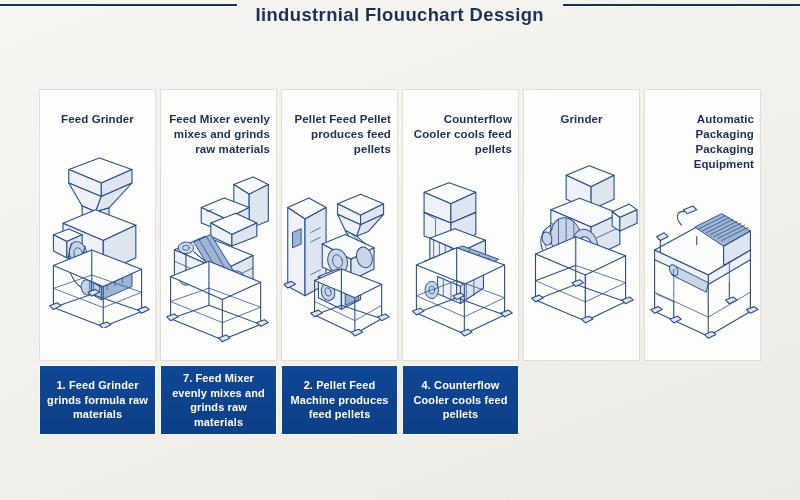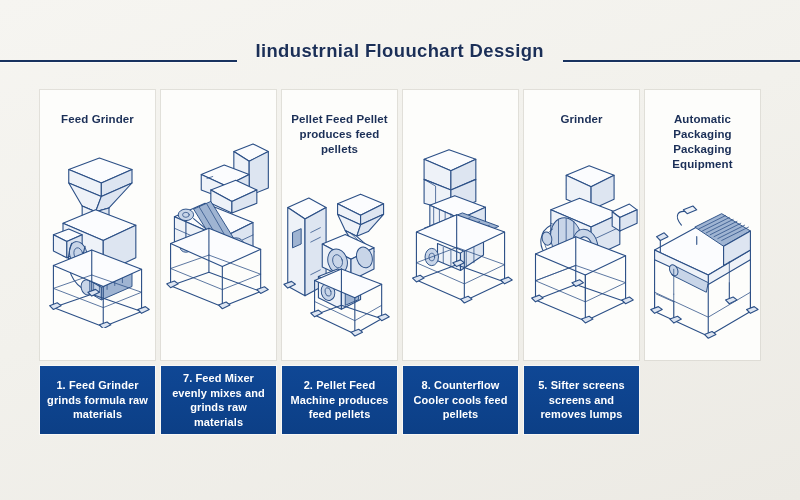--- a/index.html
+++ b/index.html
@@ -4,22 +4,22 @@
 <style>
   html,body{margin:0;padding:0;}
   body{
     width:800px;height:500px;overflow:hidden;
     background:linear-gradient(160deg,#f6f5f1 0%,#f2f1ec 45%,#eceae4 100%);
     font-family:"Liberation Sans",sans-serif;
     position:relative;
   }
   
   #header{
-    position:absolute;left:0;top:18px;width:800px;height:44px;
-    display:flex;align-items:flex-end;justify-content:center;
+    position:absolute;left:0;top:4px;width:800px;height:44px;
+    display:flex;align-items:flex-start;justify-content:center;
   }
   .rule{
     height:2px;background:#18325f;flex:1 1 auto;min-width:10px;
     box-shadow:0 1px 0 rgba(255,255,255,.6);
   }
   .rule.left{margin-right:14px;margin-left:0;}
   .rule.right{margin-left:14px;margin-right:0;}
   #title{
     font-family:"Liberation Sans",sans-serif;
     font-size:19px;font-weight:700;color:#1b2f57;
@@ -36,21 +36,21 @@
   .card{
     background:#fdfdfb;
     flex:0 0 270px;
     display:flex;flex-direction:column;align-items:center;
     box-shadow:0 0 0 1px rgba(210,208,200,.55);
     overflow:hidden;position:relative;
   }
   .card .hd{
     margin:22px 6px 0 6px;
     font-size:11.5px;line-height:15px;font-weight:700;
-    color:#1b2f57;text-align:center;letter-spacing:.1px;
+    color:#1b2f57;text-align:right;letter-spacing:.1px;
   }
   .art{flex:1 1 auto;width:100%;display:flex;align-items:center;justify-content:center;padding-bottom:6px;}
   .art svg{width:100%;height:100%;max-height:175px;display:block;}
   .cap{
     flex:0 0 68px;margin-top:6px;
     background:linear-gradient(180deg,#0f4795 0%,#0c3f86 100%);
     box-shadow:0 0 0 1px rgba(255,255,255,.55);
     display:flex;align-items:center;justify-content:center;
     padding:0 7px;box-sizing:border-box;
   }
@@ -125,20 +125,21 @@
         </svg>
       </div>
     </div>
     <div class="cap">
       <span>1. Feed Grinder grinds formula raw materials</span>
     </div>
   </div>
 
   <div class="col">
     <div class="card">
+      <div class="hd">Feed Mixer evenly mixes and grinds raw materials</div>
       <div class="art">
         <svg viewBox="0 0 120 180" preserveAspectRatio="xMidYMid meet">
 
           <polygon class="fl" points="76,16 96,8 112,16 92,26"></polygon>
           <polygon class="fm" points="76,16 92,26 92,62 76,54"></polygon>
           <polygon class="fd" points="112,16 92,26 92,62 112,54"></polygon>
 
           <polygon class="fl" points="42,40 66,30 92,40 68,52"></polygon>
           <polygon class="fm" points="42,40 68,52 68,66 42,56"></polygon>
           <polygon class="fd" points="92,40 68,52 68,66 92,56"></polygon>
@@ -226,20 +227,21 @@
         </svg>
       </div>
     </div>
     <div class="cap">
       <span>2. Pellet Feed Machine produces feed pellets</span>
     </div>
   </div>
 
   <div class="col">
     <div class="card">
+      <div class="hd">Counterflow Cooler cools feed pellets</div>
       <div class="art">
         <svg viewBox="0 0 120 180" preserveAspectRatio="xMidYMid meet">
 
           <polygon class="fl" points="22,24 48,14 76,24 50,36"></polygon>
           <polygon class="fm" points="22,24 50,36 50,56 22,45"></polygon>
           <polygon class="fd" points="76,24 50,36 50,56 76,45"></polygon>
 
           <polygon class="fm" points="22,45 50,56 50,78 22,70"></polygon>
           <polygon class="fd" points="76,45 50,56 50,78 76,68"></polygon>
           <path class="ln2" d="M22,45 L34,52 L34,74"></path>
@@ -264,21 +266,21 @@
           <path class="ln" d="M14,150 L64,172 L106,152 M56,134 L14,150 M56,134 L106,152"></path>
           <path class="ln2" d="M14,132 L64,154 L106,134 M56,116 L14,132 M56,116 L106,134"></path>
           <polygon class="fd" points="10,148 18,145 22,148 14,152"></polygon>
           <polygon class="fd" points="60,170 68,167 72,170 64,174"></polygon>
           <polygon class="fd" points="102,150 110,147 114,150 106,154"></polygon>
           <polygon class="fd" points="52,132 60,129 64,132 56,136"></polygon>
         </svg>
       </div>
     </div>
     <div class="cap">
-      <span>8. Counterflow Cooler cools feed pellets</span>
+      <span>4. Counterflow Cooler cools feed pellets</span>
     </div>
   </div>
 
   <div class="col">
     <div class="card">
       <div class="hd">Grinder</div>
       <div class="art">
         <svg viewBox="0 0 120 180" preserveAspectRatio="xMidYMid meet">
 
           <polygon class="fl" points="44,22 68,12 94,22 70,34"></polygon>
@@ -310,23 +312,20 @@
           <path class="ln" d="M12,152 L64,174 L106,154 M54,136 L12,152 M54,136 L106,154"></path>
           <path class="ln2" d="M12,132 L64,154 L106,134 M54,116 L12,132 M54,116 L106,134"></path>
           <path class="ln2" d="M12,132 L54,116 M64,154 L64,126"></path>
           <polygon class="fd" points="8,150 16,147 20,150 12,154"></polygon>
           <polygon class="fd" points="60,172 68,169 72,172 64,176"></polygon>
           <polygon class="fd" points="102,152 110,149 114,152 106,156"></polygon>
           <polygon class="fd" points="50,134 58,131 62,134 54,138"></polygon>
         </svg>
       </div>
     </div>
-    <div class="cap">
-      <span>5. Sifter screens screens and removes lumps</span>
-    </div>
   </div>
 
   <div class="col">
     <div class="card">
       <div class="hd">Automatic Packaging Packaging Equipment</div>
       <div class="art">
         <svg viewBox="0 0 120 180" preserveAspectRatio="xMidYMid meet">
 
           <polygon class="fl" points="10,76 54,52 110,76 66,102"></polygon>
 

